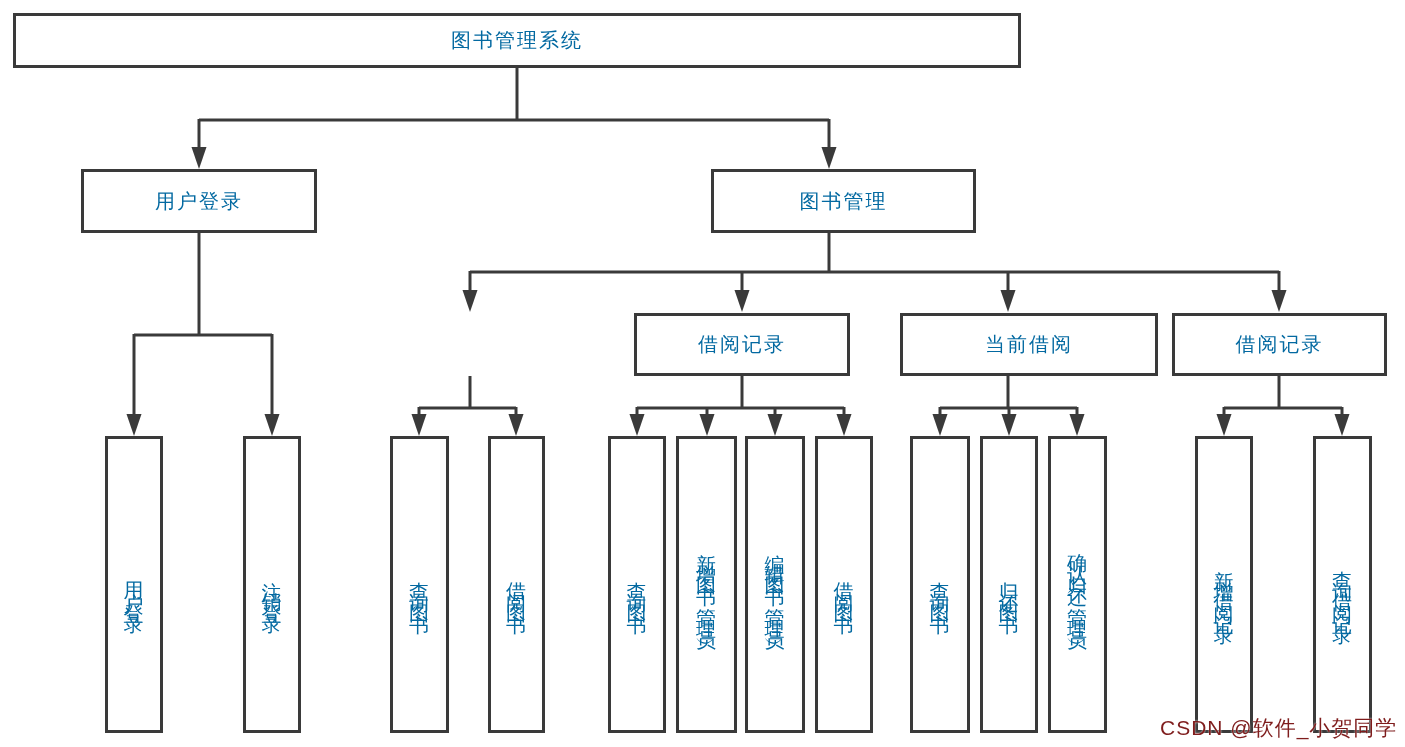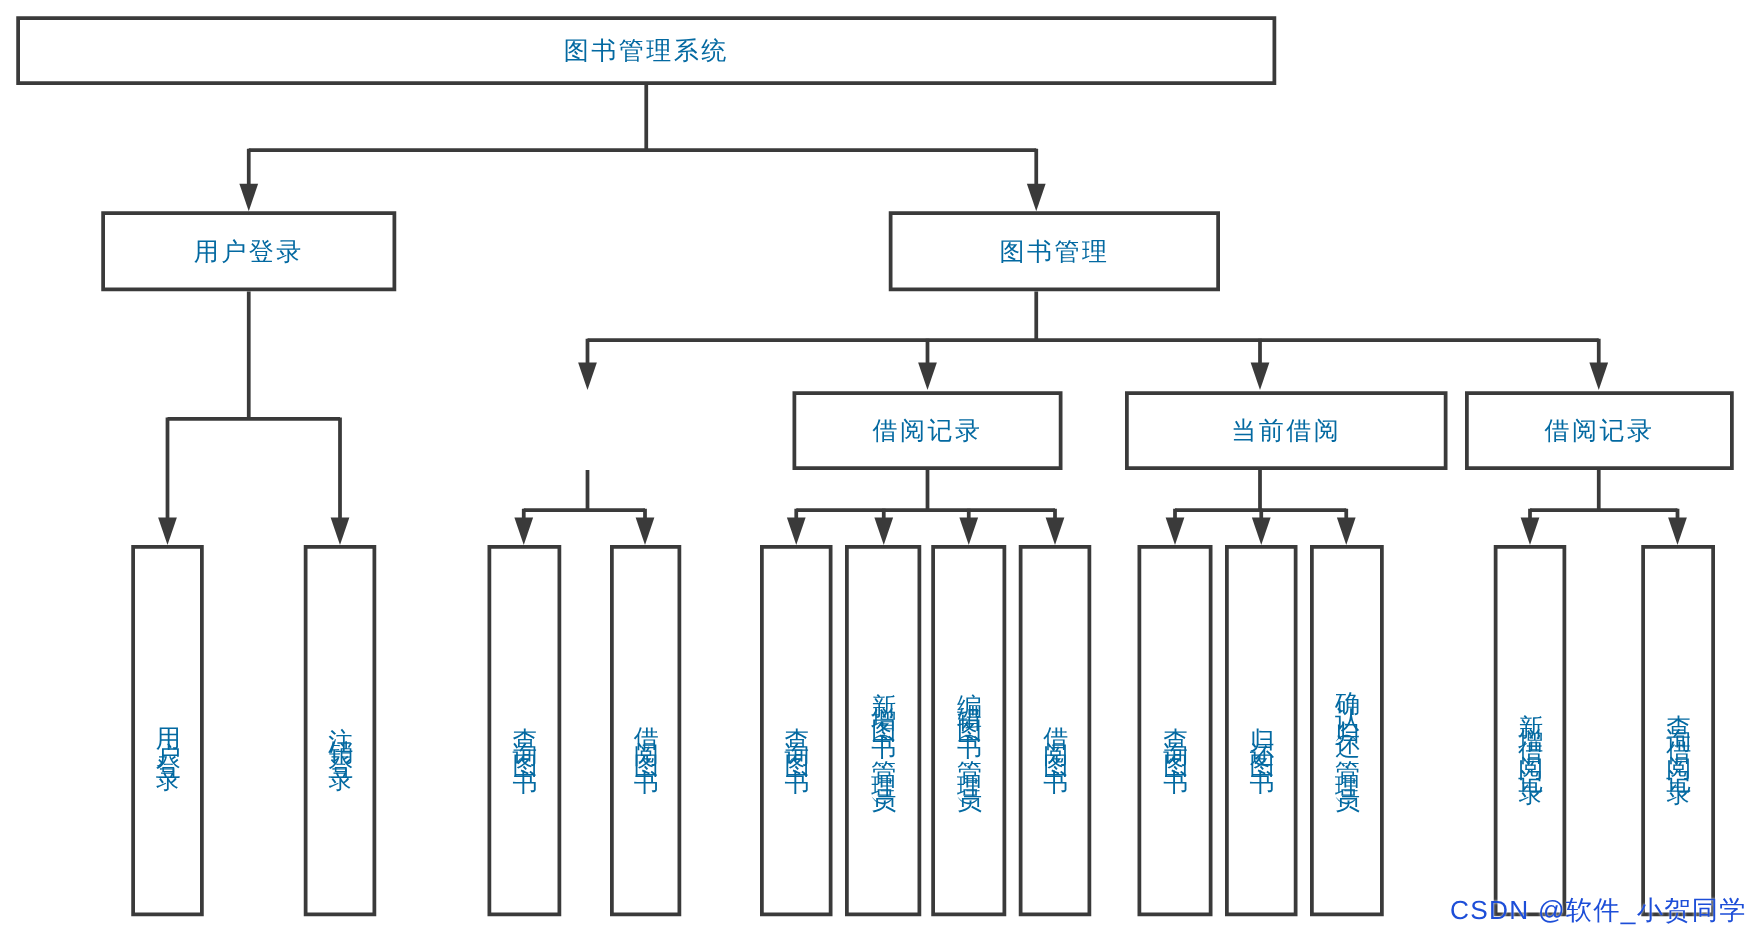--- a/index.html
+++ b/index.html
@@ -49,21 +49,21 @@
   }
   .c-arrow {
     fill: #3a3a3a;
     stroke: none;
   }
   .watermark {
     position: absolute;
     left: 1160px;
     top: 714px;
     font-size: 21px;
-    color: #1d4ed8;
+    color: #7f1d1d;
     letter-spacing: 1px;
     white-space: nowrap;
     z-index: 5;
     text-shadow: 0 0 2px #ffffff;
   }
 </style>
 </head>
 <body>
 
 <div id="canvas">

